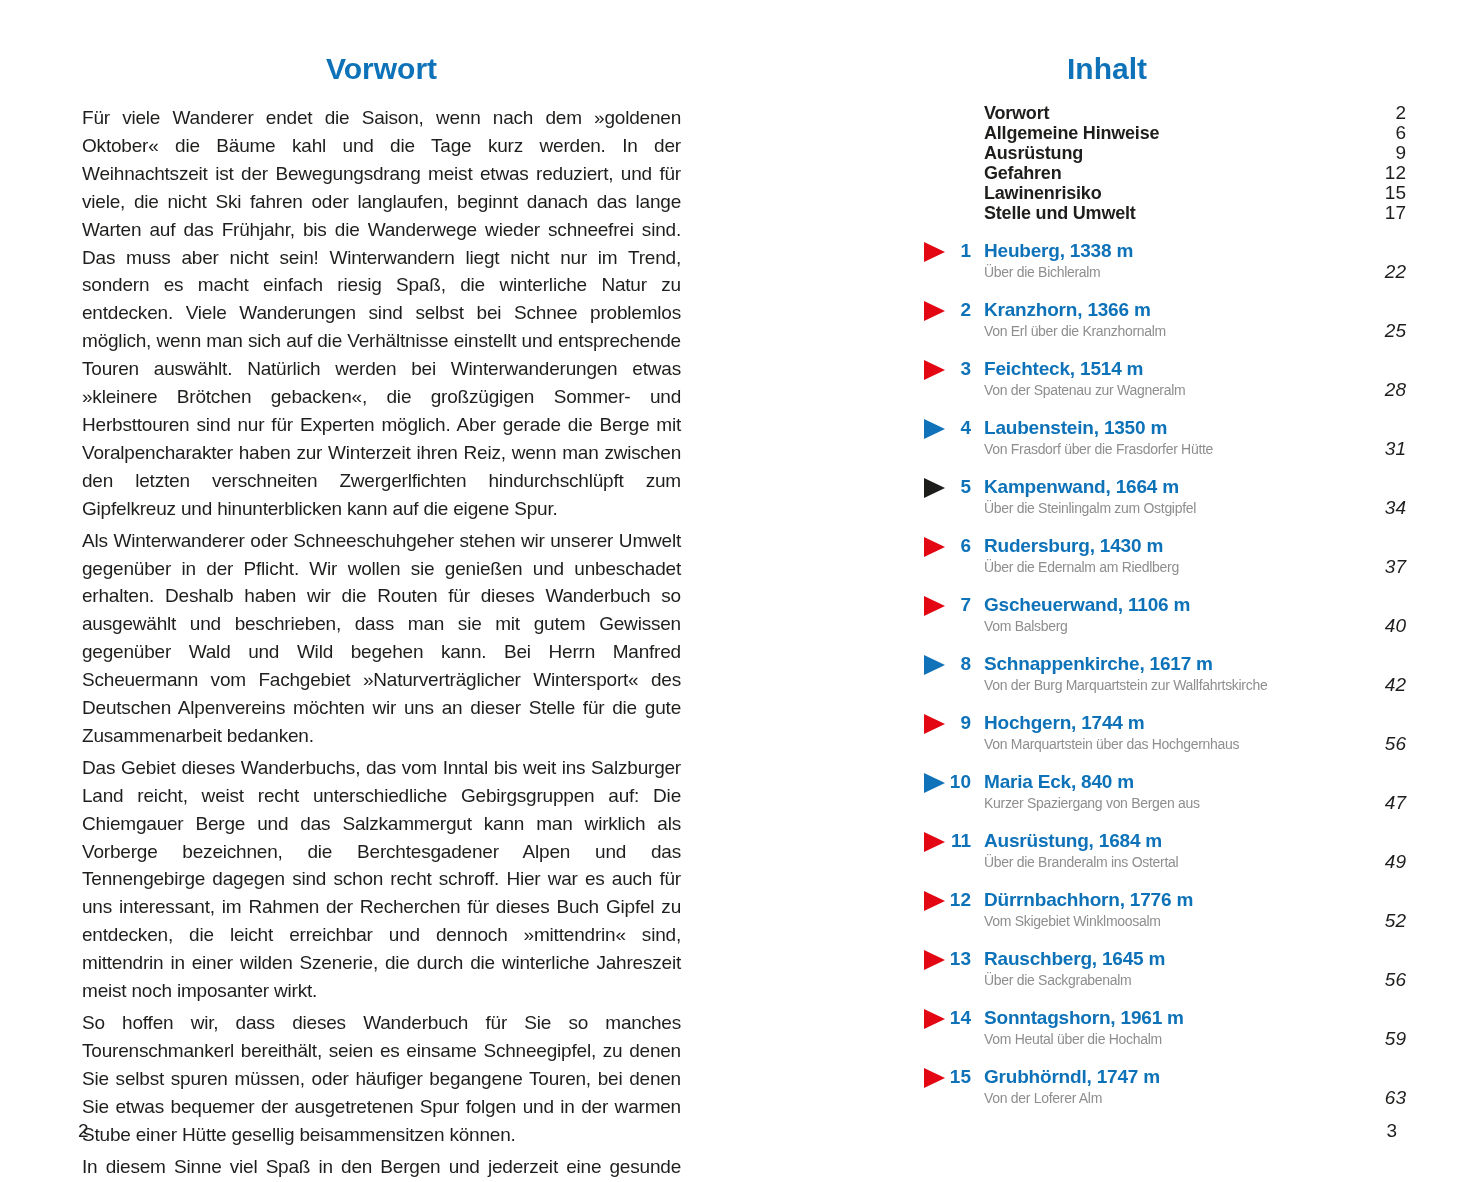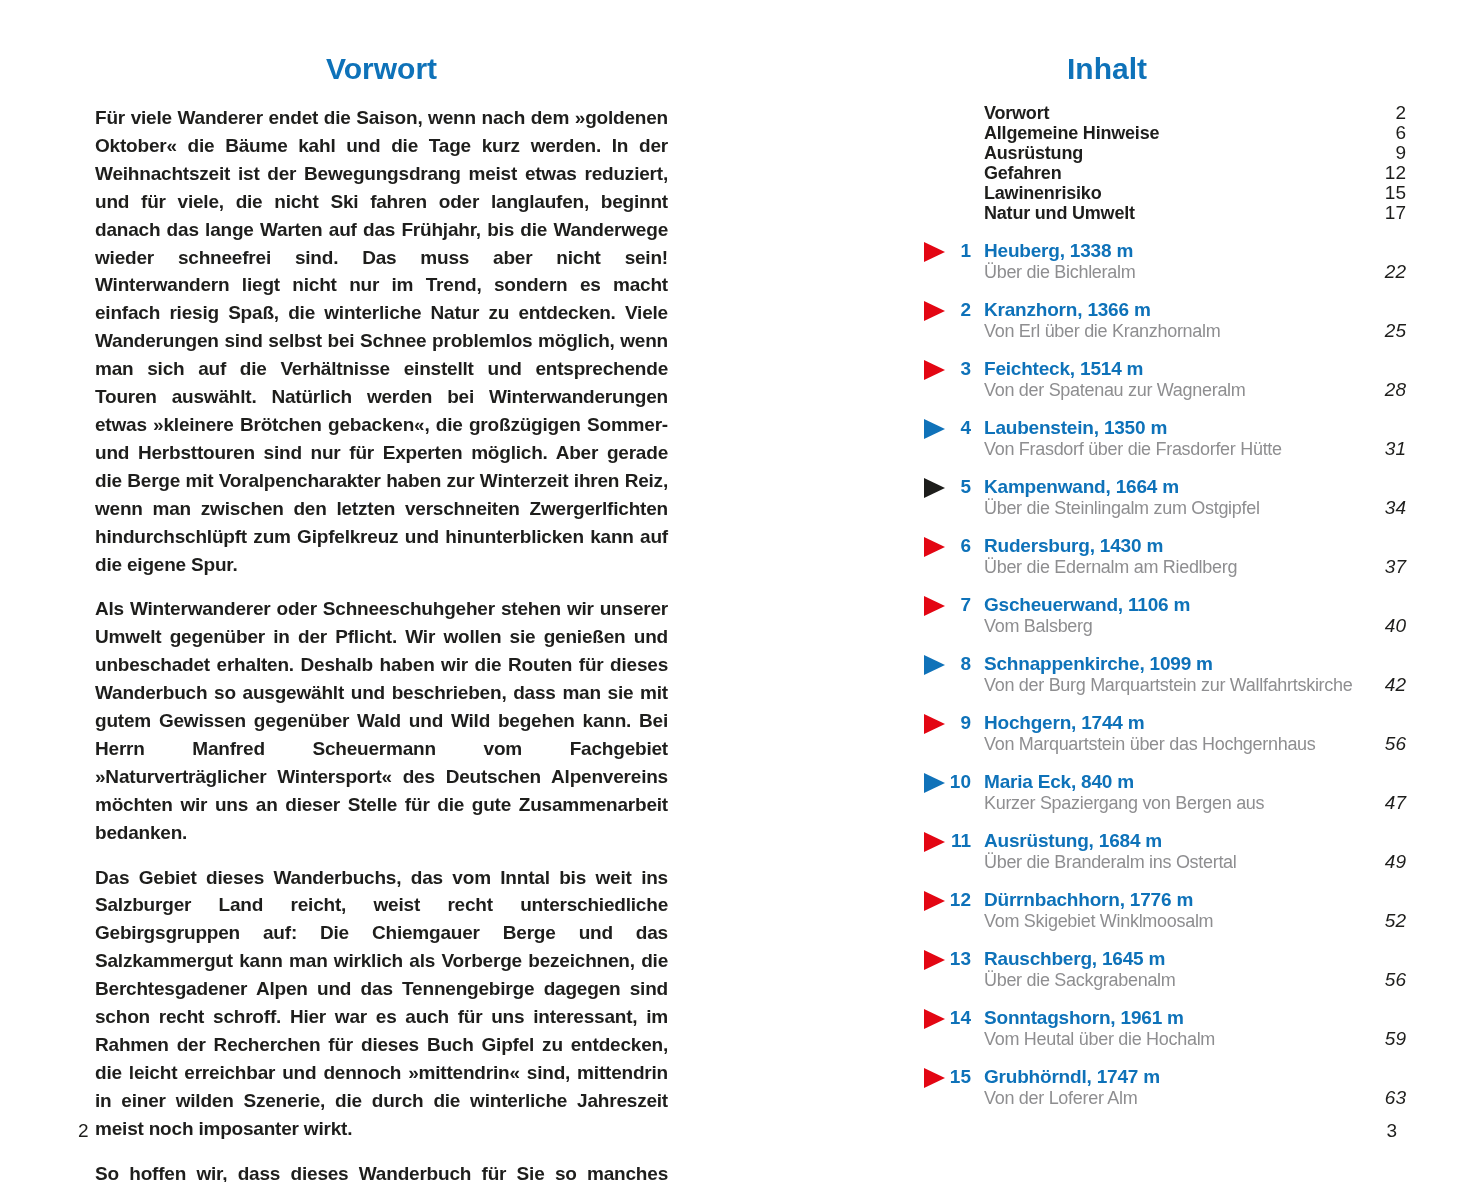--- a/index.html
+++ b/index.html
@@ -32,21 +32,21 @@
     font-weight: 700;
     color: var(--heading-blue, #0e72b9);
   }
   .body-text {
     margin-top: 18px;
     font-size: 19px;
     line-height: 27.9px;
     letter-spacing: -0.2px;
     text-align: justify;
   }
-  .body-text p { margin: 17px; font-weight: bold; }
+  .body-text p { margin: 4px; }
   .page-folio {
     position: absolute;
     top: 1120px;
     font-size: 19px;
   }
   .folio-left { left: 78px; }
   .folio-right { right: 80px; }
 
   
   .page-right {
@@ -121,21 +121,21 @@
     font-size: 19px;
     line-height: 22px;
     font-weight: 700;
     color: var(--heading-blue, #0e72b9);
     letter-spacing: -0.2px;
     white-space: nowrap;
   }
   .tour-subtitle {
     grid-column: 2;
     grid-row: 2;
-    font-size: 18px;
+    font-size: 14px;
     line-height: 20px;
     color: var(--subtitle-gray, #8e8e90);
     letter-spacing: -0.3px;
     white-space: nowrap;
   }
   .tour-page {
     grid-column: 3;
     grid-row: 2;
     text-align: right;
     font-size: 19px;
@@ -193,21 +193,21 @@
         <span class="front-matter-label">Gefahren</span>
         <span class="front-matter-page">12</span>
       </div>
 
       <div class="front-matter-row">
         <span class="front-matter-label">Lawinenrisiko</span>
         <span class="front-matter-page">15</span>
       </div>
 
       <div class="front-matter-row">
-        <span class="front-matter-label">Natur und Umwelt</span>
+        <span class="front-matter-label">Stelle und Umwelt</span>
         <span class="front-matter-page">17</span>
       </div>
     </div>
 
   <div class="tour-list">
 
       <div class="tour-entry">
         <div class="tour-marker-cell">
           <span class="tri marker-red"></span>
           <span class="tour-number">1</span>
@@ -298,21 +298,21 @@
         <div class="tour-page">40</div>
       </div>
 
       <div class="tour-entry">
         <div class="tour-marker-cell">
           <span class="tri marker-blue"></span>
           <span class="tour-number">8</span>
         </div>
         <div class="tour-title">
           <span>Schnappenkirche,</span>
-          <span>1099 m</span>
+          <span>1617 m</span>
         </div>
         <div class="tour-subtitle">Von der Burg Marquartstein zur Wallfahrtskirche</div>
         <div class="tour-page">42</div>
       </div>
 
       <div class="tour-entry">
         <div class="tour-marker-cell">
           <span class="tri marker-red"></span>
           <span class="tour-number">9</span>
         </div>

